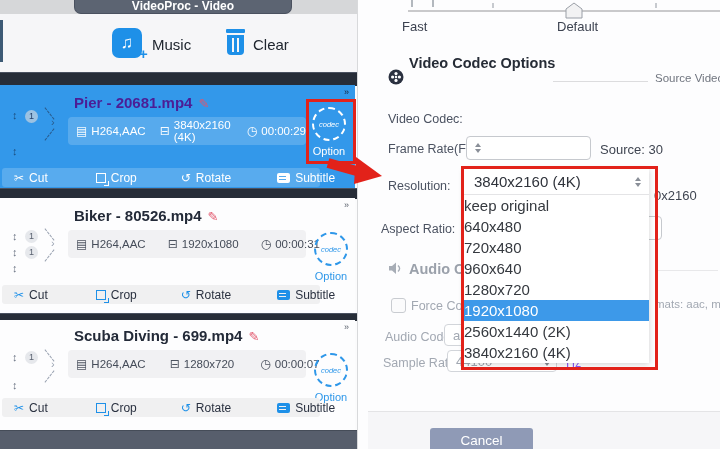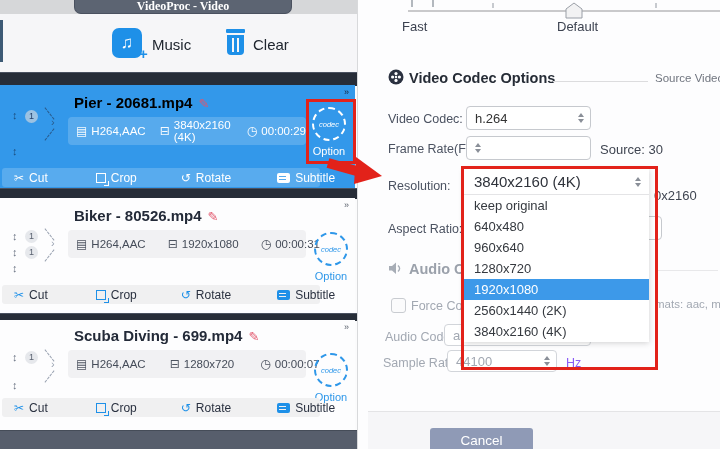--- a/index.html
+++ b/index.html
@@ -8,40 +8,40 @@
          -webkit-font-smoothing:antialiased;background:#fff;}
   .abs{position:absolute;}
   .nowrap{white-space:nowrap;}
 
   
   #left-panel{position:absolute;left:0;top:0;width:357px;height:449px;background:#fbfbfc;
               border-right:1px solid #d8d9db;overflow:hidden;}
   #title-strip{position:absolute;left:0;top:0;width:357px;height:14px;background:#d6d7d9;}
   #app-tab{position:absolute;left:74px;top:0;width:216px;height:13px;background:#5c6472;
            border:1px solid #4a515f;border-top:none;border-radius:0 0 7px 7px;
-           color:#fff;font-size:12px;font-weight:bold;text-align:center;line-height:13px;font-family:Liberation Serif, serif;}
+           color:#fff;font-size:12px;font-weight:bold;text-align:center;line-height:13px;}
   #toolbar{position:absolute;left:0;top:14px;width:357px;height:58px;background:#f6f6f8;}
   .tb-label{position:absolute;font-size:15px;color:#20262f;top:22px;}
   #folder-sliver{position:absolute;left:0;top:6px;width:3px;height:42px;background:#3d5a75;}
   #music-box{position:absolute;left:112px;top:14px;width:30px;height:30px;background:#1e90e8;
              border-radius:7px;color:#fff;font-size:17px;line-height:29px;text-align:center;}
   #music-plus{position:absolute;left:139px;top:31px;color:#1e90e8;font-weight:bold;font-size:15px;}
   .itrash{position:absolute;left:226px;top:15px;width:19px;height:27px;}
   .itrash .lid{position:absolute;left:0;top:0;width:19px;height:4px;background:#1e90e8;border-radius:1px;}
   .itrash .bdy{position:absolute;left:1px;top:6px;width:17px;height:20px;background:#1e90e8;border-radius:0 0 4px 4px;}
   .itrash .s1,.itrash .s2{position:absolute;top:9px;width:2px;height:14px;background:#f6f6f8;}
   .itrash .s1{left:6px}.itrash .s2{left:11px}
 
   .darkbar{position:absolute;left:0;width:357px;background:#272d38;border-top:1px solid #4a5160;}
 
   .item{position:absolute;left:0;width:355px;overflow:visible;}
   .item.blue{background:#3398ea;color:#fff;}
   .item.white{background:#fdfdfe;color:#2a3140;}
   .vtitle{font-size:15px;font-weight:bold;}
-  .blue .vtitle{color:#000000;}
+  .blue .vtitle{color:#4c1d95;}
   .white .vtitle{color:#232a38;}
   .pencil{font-size:13px;color:#e2556b;margin-left:6px;}
   .ud{position:absolute;font-size:11px;cursor:pointer;}
   .blue .ud{color:#1d4e7e;}
   .white .ud{color:#6a7383;}
   .badge{position:absolute;width:13px;height:13px;border-radius:50%;font-size:9px;
          text-align:center;line-height:13px;}
   .blue .badge{background:#9cc2e2;color:#23406b;}
   .white .badge{background:#e6e8ec;color:#5a6170;}
   .branch{position:absolute;width:14px;height:42px;}
@@ -99,21 +99,21 @@
   .hline{position:absolute;height:1px;background:#dcdcde;}
   .small-gray{position:absolute;font-size:11.5px;color:#70757f;}
   .checkbox{position:absolute;width:13px;height:13px;border:1px solid #c9ccd1;border-radius:3px;background:#fbfbfc;}
 
   
   #res-popup{position:absolute;left:464px;top:169px;width:185px;background:#fff;z-index:5;
              box-shadow:0 1px 6px rgba(0,0,0,.18);}
   #res-popup .head{height:25px;display:flex;align-items:center;padding:0 8px 0 10px;
                    font-size:15px;color:#2f333b;border-bottom:1px solid #e4e4e6;}
   #res-popup .head .val{flex:1;}
-  #res-popup .opt{height:21px;line-height:21px;padding-left:10px;font-size:13px;color:#35393f;cursor:pointer;}
+  #res-popup .opt{height:21px;line-height:21px;font-size:15px;color:#35393f;cursor:pointer;}
   #res-popup .opt.sel{background:#3d99e9;color:#fff;}
 
   
   .redbox{position:absolute;border:3px solid #e2221a;z-index:6;pointer-events:none;}
   #arrow-svg{position:absolute;left:320px;top:150px;z-index:7;pointer-events:none;}
 
   
   #footer{position:absolute;left:10px;top:411px;width:362px;height:38px;background:#f6f6f8;border-top:1px solid #e4e4e6;}
   #cancel-btn{position:absolute;left:62px;top:16px;width:103px;height:24px;background:#8f9ab6;
               border:none;border-radius:3px;color:#fff;font-size:13.5px;cursor:pointer;
@@ -303,46 +303,39 @@
     <span class="abs" style="left:199px;top:19px;font-size:13px;color:#3c4250">Default</span>
 
     <svg class="abs" style="left:30px;top:69px" width="16" height="16">
       <circle cx="8" cy="8" r="7.5" fill="#2b3140"></circle>
       <circle cx="8" cy="4.6" r="1.6" fill="#fdfdfe"></circle>
         <circle cx="8" cy="11.4" r="1.6" fill="#fdfdfe"></circle>
       <circle cx="4.6" cy="8" r="1.6" fill="#fdfdfe"></circle>
         <circle cx="11.4" cy="8" r="1.6" fill="#fdfdfe"></circle>
       <circle cx="8" cy="8" r="1.2" fill="#fdfdfe"></circle>
     </svg>
-    <span class="hdr-title nowrap" style="left:51px;top:70px">Video Codec Options</span>
+    <span class="hdr-title nowrap" style="left:51px;top:55px">Video Codec Options</span>
     <div class="hline" style="left:195px;top:81px;width:95px"></div>
     <span class="small-gray nowrap" style="left:297px;top:72px">Source Video Str</span>
 
     <span class="flabel nowrap" style="left:30px;top:112px">Video Codec:</span>
-    <div class="select" style="left:108px;top:106px;width:125px">
-      <span class="val">h.264</span>
-      <span class="stepper">
-          <i class="up"></i>
-          <i class="dn"></i>
-        </span>
-    </div>
 
     <span class="flabel nowrap" style="left:30px;top:142px">Frame Rate(FPS):</span>
     <div class="select" style="left:108px;top:136px;width:125px">
       <span class="stepper">
           <i class="up"></i>
           <i class="dn"></i>
         </span>
     </div>
     <span class="abs nowrap" style="left:242px;top:142px;font-size:13px;color:#3f4551">Source: 30</span>
 
     <span class="flabel nowrap" style="left:30px;top:179px">Resolution:</span>
     <span class="abs nowrap" style="left:296px;top:188px;font-size:13px;color:#3f4551">0x2160</span>
 
-    <span class="flabel nowrap" style="left:30px;top:222px">Aspect Ratio:</span>
+    <span class="flabel nowrap" style="left:23px;top:222px">Aspect Ratio:</span>
     <div class="select" style="left:108px;top:216px;width:196px"></div>
 
     <svg class="abs" style="left:30px;top:262px" width="15" height="13">
       <polygon points="1,4 4,4 8,0.5 8,12 4,8.5 1,8.5" fill="#a7adb6"></polygon>
       <path d="M10 3.5 q3.2 3 0 6" stroke="#a7adb6" stroke-width="1.4" fill="none"></path>
     </svg>
     <span class="hdr-title nowrap" style="left:51px;top:261px;color:#9ba1ab">Audio Cod</span>
     <div class="hline" style="left:297px;top:270px;width:63px;background:#e8e8ea"></div>
 
     <div class="checkbox" style="left:33px;top:298px"></div>
@@ -372,20 +365,21 @@
   <div id="res-popup">
     <div class="head">
       <span class="val">3840x2160 (4K)</span>
       <span class="stepper">
           <i class="up"></i>
           <i class="dn"></i>
         </span>
     </div>
     <div class="opt">keep original</div>
     <div class="opt">640x480</div>
+    <div class="opt">720x480</div>
     <div class="opt">960x640</div>
     <div class="opt">1280x720</div>
     <div class="opt sel">1920x1080</div>
     <div class="opt">2560x1440 (2K)</div>
     <div class="opt">3840x2160 (4K)</div>
   </div>
 
   <div class="redbox" style="left:306px;top:99px;width:44px;height:59px"></div>
   <div class="redbox" style="left:461px;top:166px;width:191px;height:198px"></div>
   <svg id="arrow-svg" width="70" height="40">

